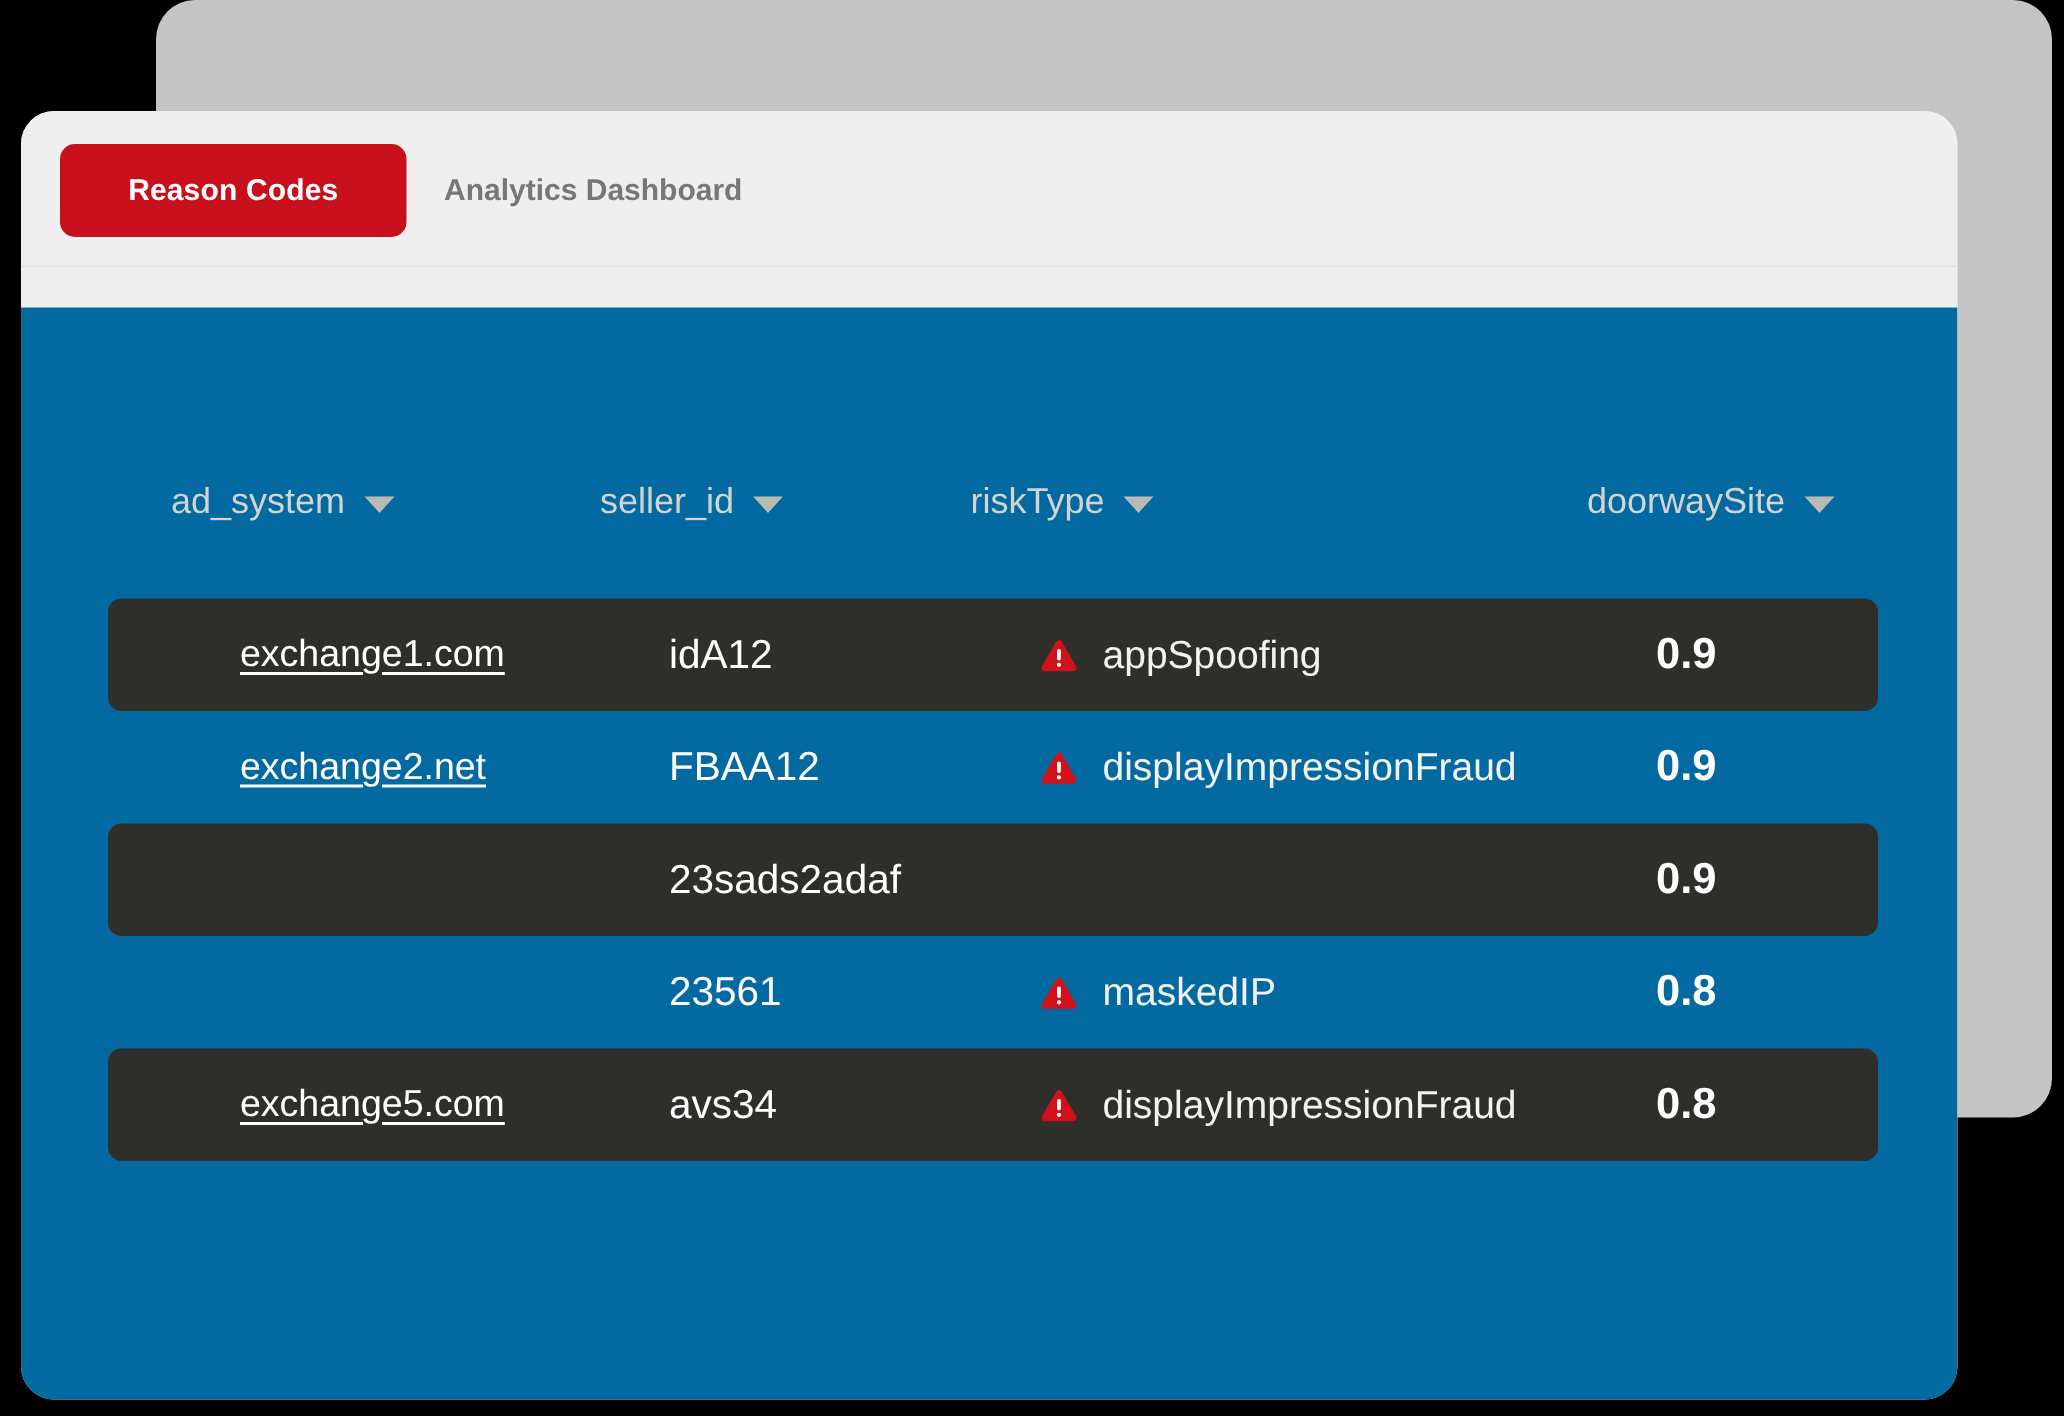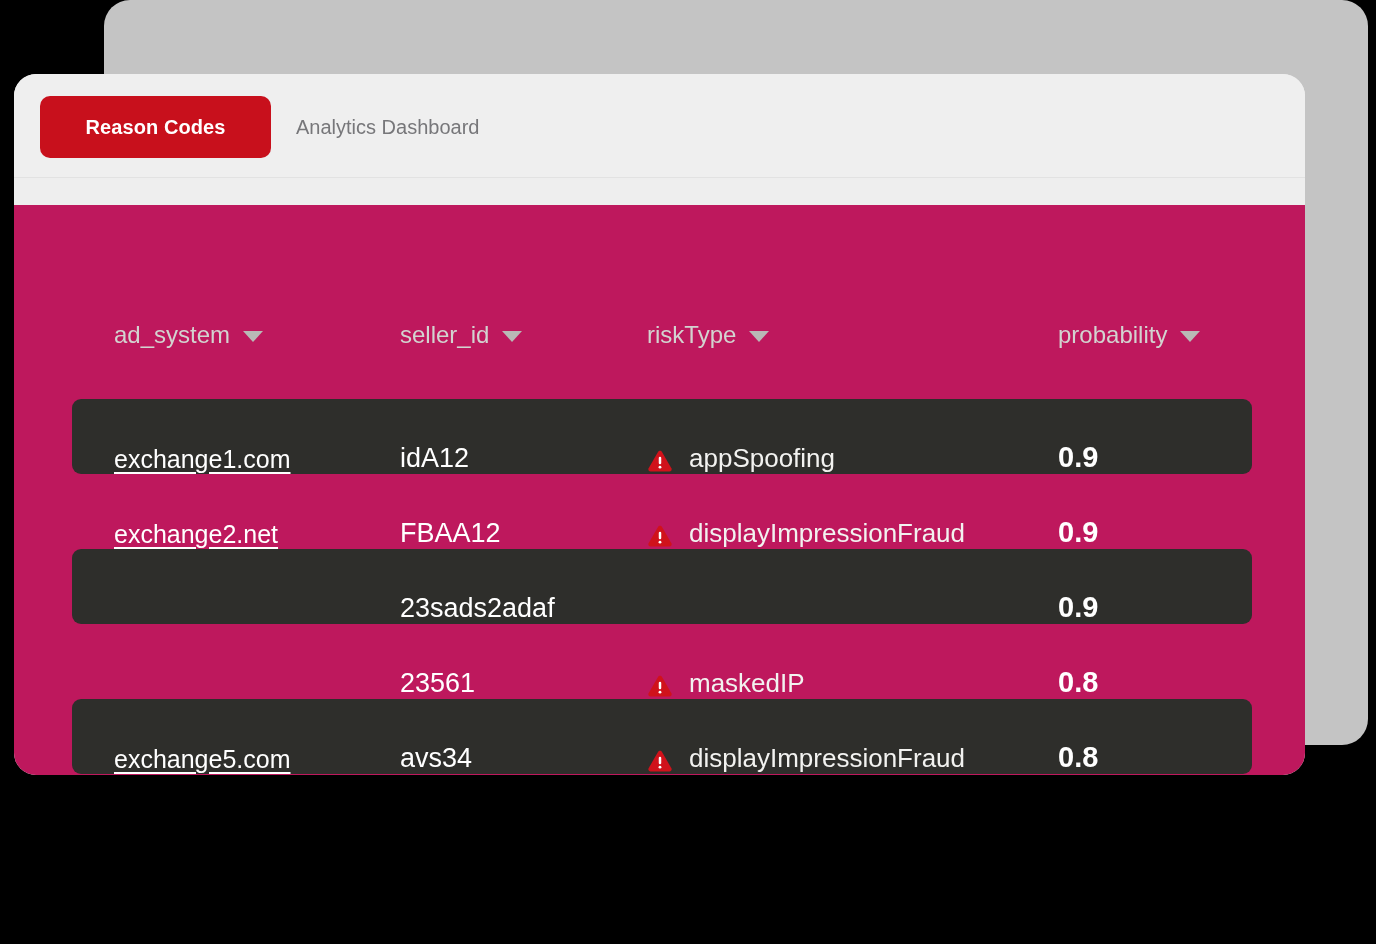--- a/index.html
+++ b/index.html
@@ -26,21 +26,21 @@
     background: #c4c4c4;
     border-radius: 26px;
   }
 
   
   .window {
     position: absolute;
     left: 14px;
     top: 74px;
     width: 1291px;
-    height: 701px;
+    height: 859px;
     border-radius: 22px;
     overflow: hidden;
     background: #eeeeee;
   }
 
   
   .tabbar {
     position: relative;
     height: 103px;
     background: #efefef;
@@ -66,34 +66,34 @@
     font-size: 20px;
     font-weight: bold;
     letter-spacing: 0.1px;
   }
   .tab-inactive {
     left: 282px;
     top: 22px;
     height: 62px;
     color: #77777a;
     font-size: 20px;
-    font-weight: normal;
+    font-weight: bold;
   }
 
   
   .subbar {
     height: 27px;
     background: #eeeeee;
   }
 
   
   .table-surface {
     position: relative;
     height: 729px;
-    background: #be185d;
+    background: #0369a1;
     padding: 0;
   }
 
   .table-inner {
     position: absolute;
     left: 58px;
     top: 116px;
     width: 1180px;
   }
 
@@ -141,22 +141,23 @@
     background: transparent;
   }
   .row.striped {
     background: #2e2e2b;
   }
   .row .c {
     position: absolute;
     top: 0;
     height: 75px;
     display: flex;
-    align-items: flex-end;
+    align-items: center;
     white-space: nowrap;
+    margin-left: 46px;
   }
 
   .link-cell {
     color: #ffffff;
     font-size: 25px;
     text-decoration: underline;
     text-underline-offset: 4px;
     text-decoration-thickness: 2px;
     cursor: pointer;
   }
@@ -210,21 +211,21 @@
         </div>
         <div class="th cell-seller">
           <span>seller_id</span>
           <span class="caret"></span>
         </div>
         <div class="th cell-risk">
           <span>riskType</span>
           <span class="caret"></span>
         </div>
         <div class="th cell-prob">
-          <span>probability</span>
+          <span>doorwaySite</span>
           <span class="caret"></span>
         </div>
       </div>
 
       <div class="rows">
 
         <div class="row striped">
           <div class="c cell-adsystem">
             <span class="link-cell">exchange1.com</span>
           </div>

